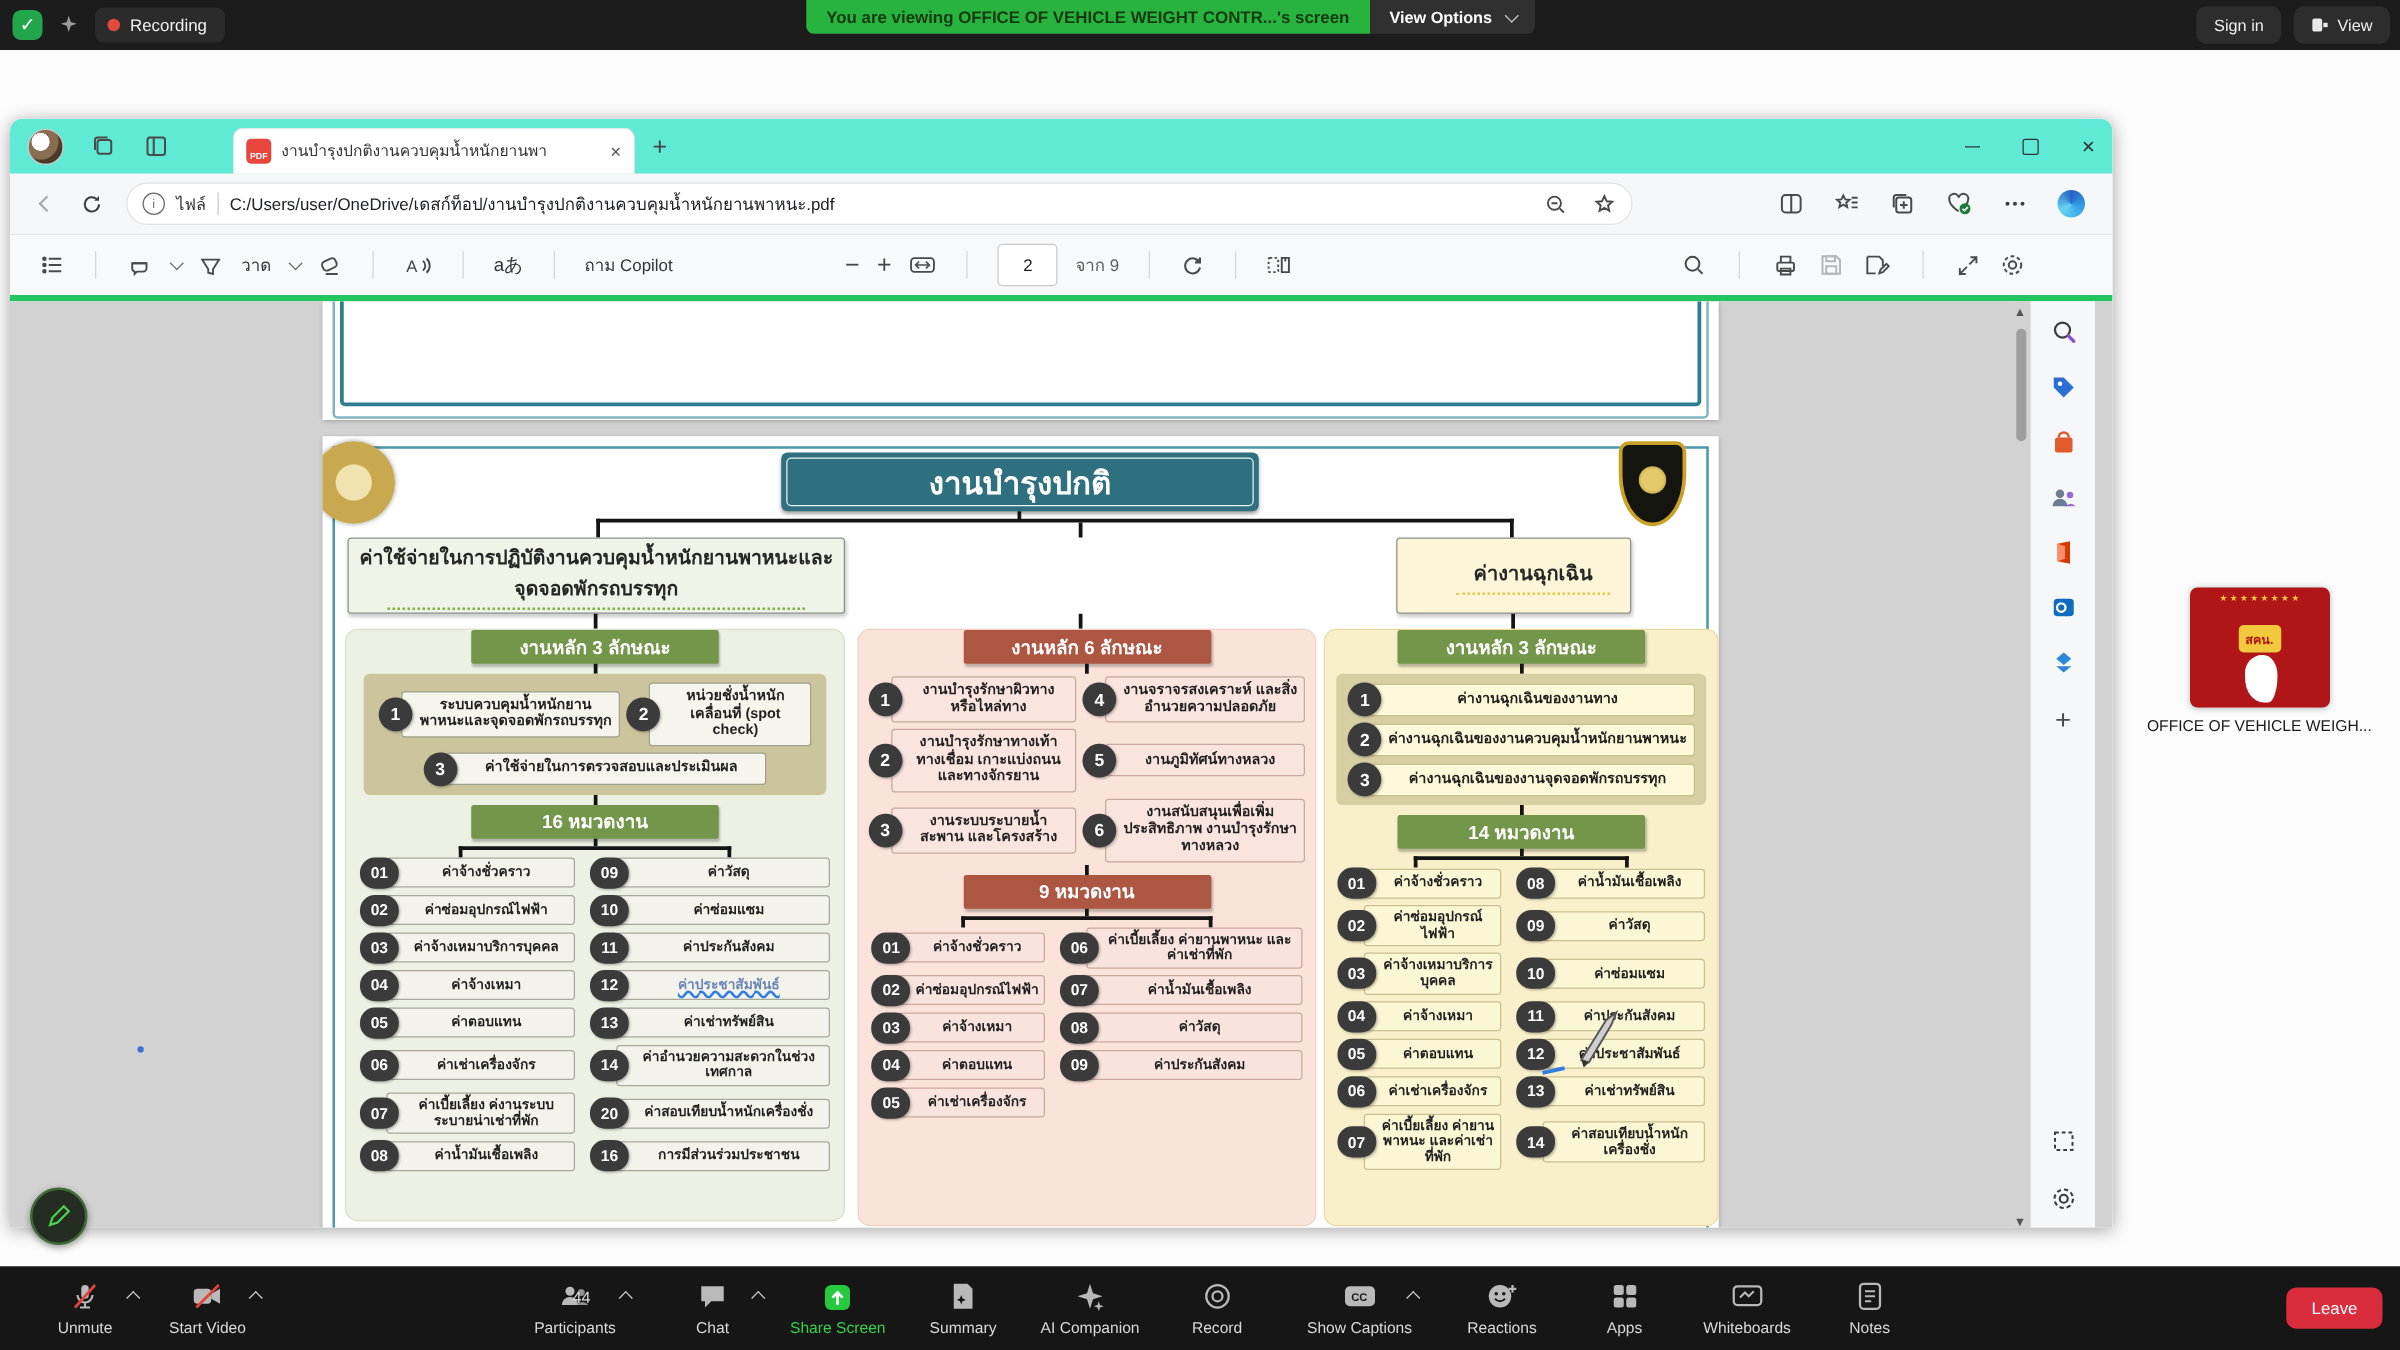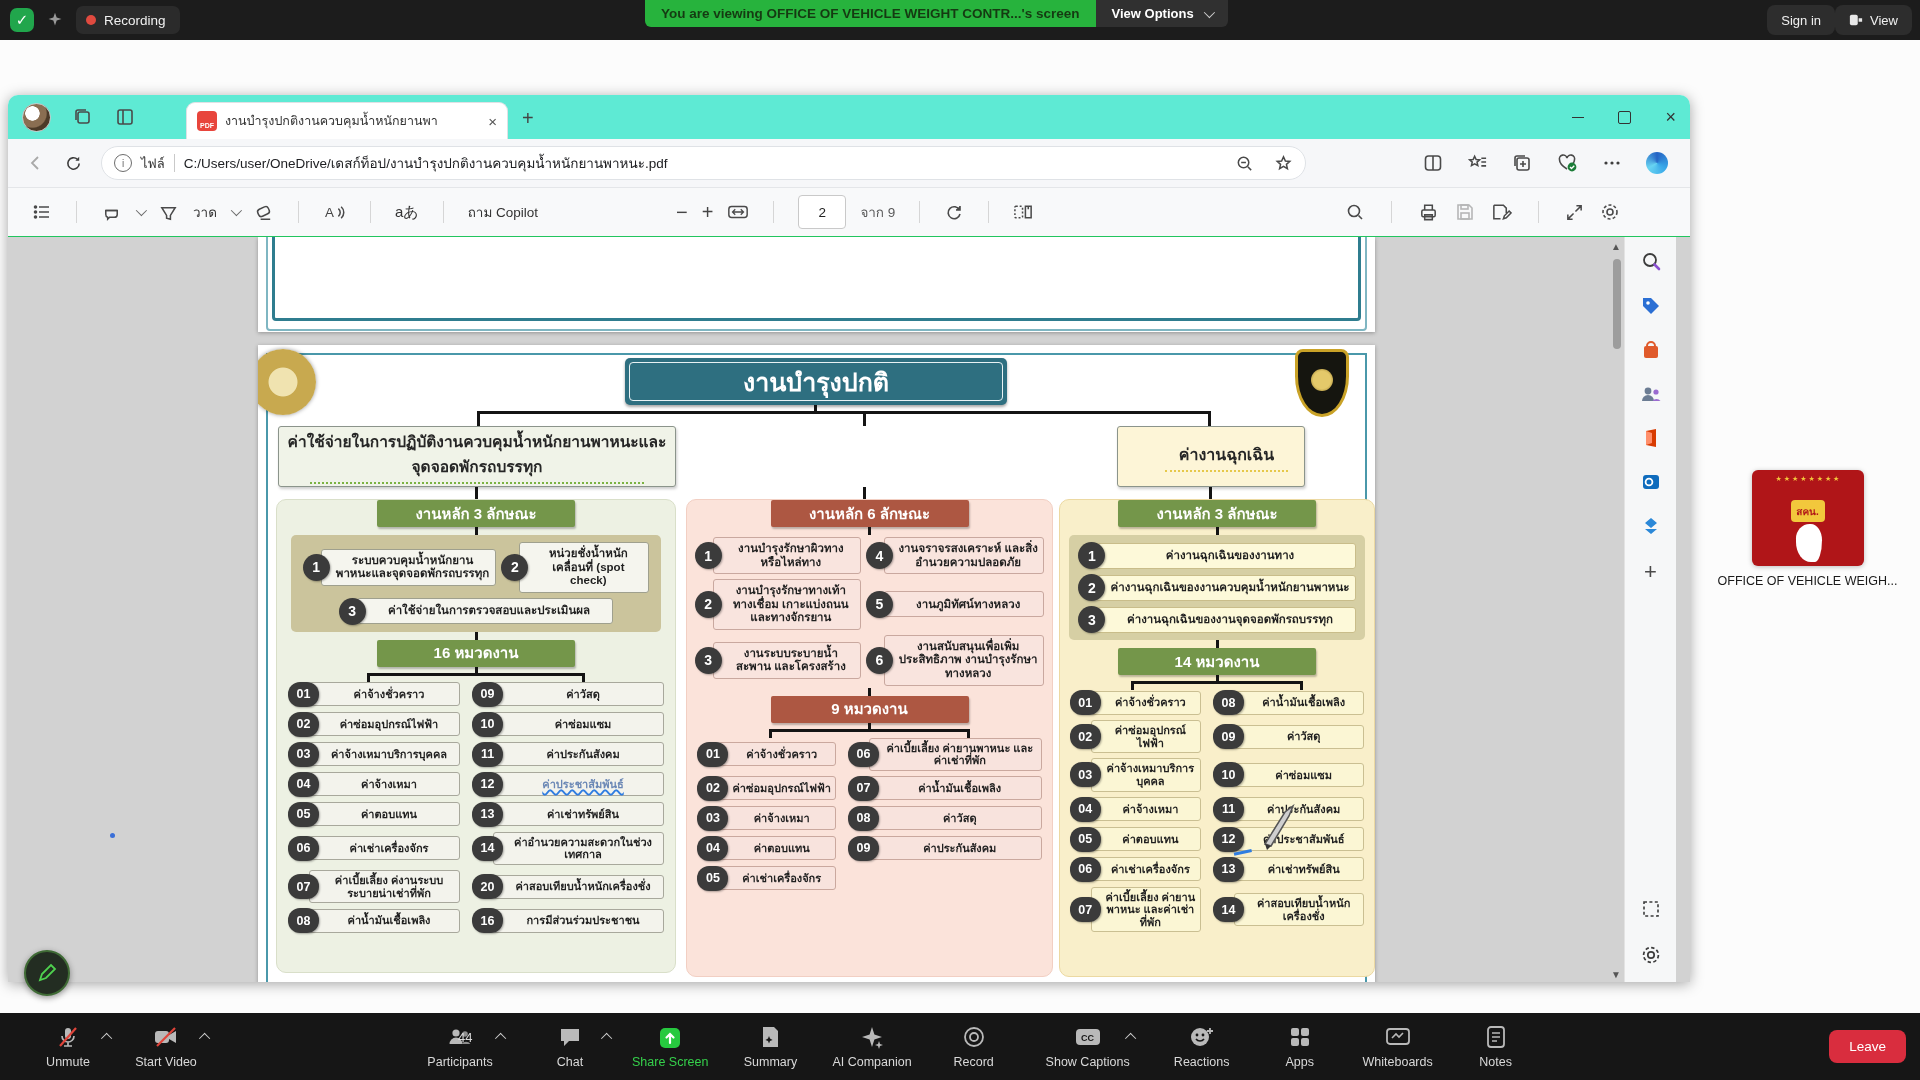--- a/index.html
+++ b/index.html
@@ -7,21 +7,21 @@
   .screen{position:relative;width:1920px;height:1080px;background:#fcfcfc;}
   
   .topbar{position:absolute;left:0;top:0;width:1920px;height:40px;background:#1c1c1c;display:flex;align-items:center;}
   .tb-left{display:flex;align-items:center;gap:10px;padding-left:10px;}
   .shield{width:24px;height:24px;border-radius:7px;background:#21a64c;color:#fff;font-size:15px;font-weight:bold;display:flex;align-items:center;justify-content:center;}
   .rec-pill{display:flex;align-items:center;gap:8px;background:#2b2b2b;border-radius:7px;height:28px;padding:0 14px 0 10px;color:#f1f1f1;font-size:13.5px;}
   .rec-dot{width:10px;height:10px;border-radius:50%;background:#e04a3f;}
   .banner-wrap{position:absolute;left:645px;top:0;display:flex;height:27px;}
   .banner{background:#27b33d;color:#153a12;font-weight:bold;font-size:13.5px;display:flex;align-items:center;padding:0 16px;border-radius:0 0 0 6px;}
   .view-opts{background:#303030;color:#fff;font-weight:bold;font-size:13px;display:flex;align-items:center;gap:10px;padding:0 16px;border-radius:0 0 6px 0;}
-  .tb-right{position:absolute;right:8px;top:5px;display:flex;}
+  .tb-right{position:absolute;right:8px;top:5px;display:flex;gap:10px;}
   .tb-btn{background:#2d2d2d;color:#f0f0f0;font-size:13px;height:30px;border-radius:8px;display:flex;align-items:center;gap:7px;padding:0 14px;}
   .chev{width:7px;height:7px;border-left:1.6px solid #cfcfcf;border-top:1.6px solid #cfcfcf;display:inline-block;}
   .chev.up{transform:rotate(45deg) translateY(2px);}
   .chev.down{transform:rotate(-135deg) translateY(2px);}
   
   .window{position:absolute;left:8px;top:95px;width:1682px;height:887px;background:#fff;border-radius:10px 10px 0 0;box-shadow:0 2px 14px rgba(0,0,0,.35);overflow:hidden;}
   .tabstrip{height:44px;background:#5eead4;display:flex;align-items:center;position:relative;}
   .avatar{width:27px;height:27px;border-radius:50%;margin-left:14px;background:radial-gradient(circle at 35% 35%,#fff 0 28%,#8a6e52 30% 55%,#4c3a28 60%);border:1px solid #c9c9c9;}
   .strip-ic{margin-left:22px;color:#3c3c3c;}
   .tab{position:absolute;left:178px;top:7px;width:322px;height:37px;background:#fff;border:1px solid #dfe1e5;border-bottom:none;border-radius:9px 9px 0 0;display:flex;align-items:center;gap:8px;padding:0 10px;box-sizing:border-box;}
@@ -39,21 +39,21 @@
   .navic.dark{color:#3e3e3e;}
   .addrpill{margin-left:18px;width:1205px;height:34px;background:#fff;border:1px solid #dfe2e6;border-radius:18px;display:flex;align-items:center;padding:0 12px;box-sizing:border-box;gap:9px;}
   .info-i{width:16px;height:16px;border:1.4px solid #6d6d6d;border-radius:50%;color:#6d6d6d;font-size:10px;display:flex;align-items:center;justify-content:center;}
   .file-lab{font-size:13px;color:#333;}
   .addr-sep{width:1px;height:18px;background:#c9c9c9;}
   .url{font-size:13.5px;color:#202124;white-space:nowrap;overflow:hidden;flex:1;}
   .pill-ics{display:flex;align-items:center;gap:20px;margin-left:2px;}
   .addr-right{position:absolute;right:22px;display:flex;align-items:center;gap:24px;}
   .copilot{width:22px;height:22px;border-radius:50%;background:conic-gradient(#2563c4,#37a6e8,#67d4f2,#2563c4);}
   
-  .pdfbar{height:48px;background:#f8f9fa;border-bottom:1px solid #22c55e;display:flex;align-items:center;position:relative;color:#454545;}
+  .pdfbar{height:48px;background:#f8f9fa;border-bottom:5px solid #22c55e;display:flex;align-items:center;position:relative;color:#454545;}
   .pb-sep{width:1px;height:22px;background:#d6d6d6;margin:0 10px;}
   .pb-group{display:flex;align-items:center;gap:14px;}
   .pb-lab{font-size:13.5px;color:#333;}
   .pb-center{position:absolute;left:668px;display:flex;align-items:center;gap:14px;}
   .pageinput{width:42px;height:30px;border:1px solid #c9c9c9;border-radius:4px;text-align:center;font-size:13.5px;color:#222;background:#fff;}
   .pb-right{position:absolute;right:70px;display:flex;align-items:center;gap:16px;}
   .dis{opacity:.38;}
   
   .content{position:relative;height:747px;background:#d2d2d2;display:flex;}
   .pdfarea{position:relative;width:1602px;height:100%;overflow:hidden;}

